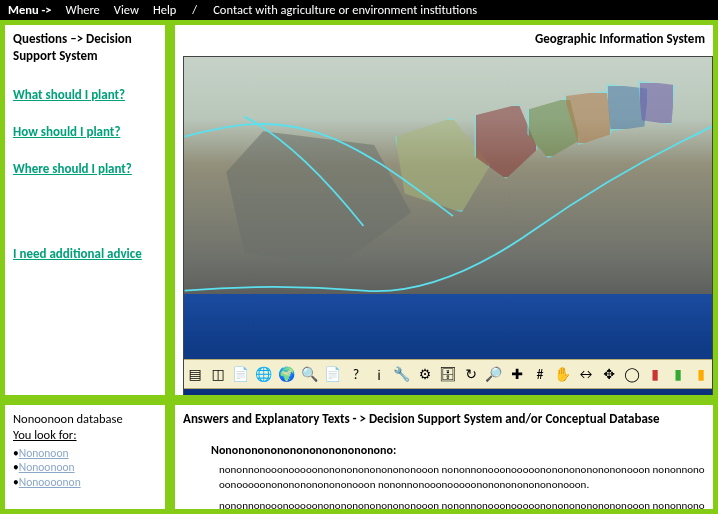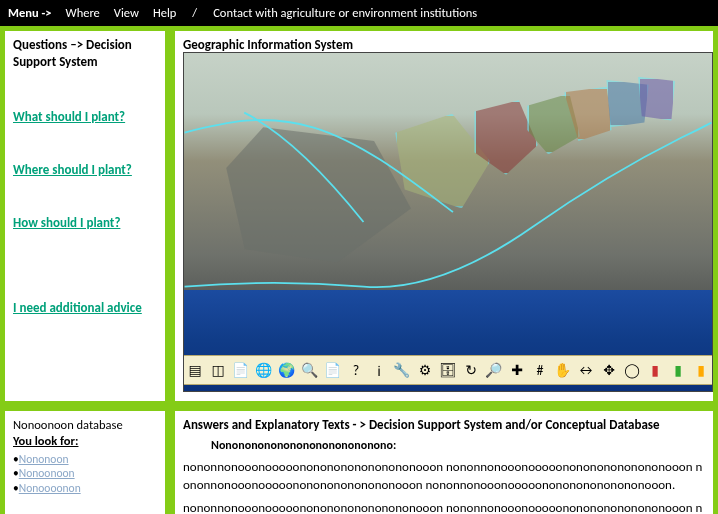--- a/index.html
+++ b/index.html
@@ -8,21 +8,21 @@
     font-family: Calibri, Arial, sans-serif;
     font-size: 13px;
     background: #fff;
     width: 718px;
     height: 514px;
     overflow: hidden;
   }
   .menubar {
     background: #000;
     color: #fff;
-    height: 26px;
+    height: 20px;
     line-height: 20px;
     padding: 0 8px;
     font-size: 12.5px;
     display: flex;
     align-items: center;
     gap: 14px;
   }
   .menubar .label { font-weight: bold; }
   .menubar .sep { margin: 0 2px; }
   .grid {
@@ -37,25 +37,25 @@
     padding: 6px 8px;
     position: relative;
     overflow: hidden;
   }
   .sidebar-title { font-weight: bold; line-height: 1.3; }
   .q-link {
     display: block;
     color: #00a17a;
     font-weight: bold;
     text-decoration: underline;
-    margin-top: 38px;
+    margin-top: 22px;
     font-size: 13px;
   }
   .q-link.last { margin-top: 70px; line-height: 1.3; }
-  .gis-title { font-weight: bold; margin-bottom: 0; }
+  .gis-title { font-weight: bold; margin-bottom: 10px; text-align: right; }
   .map-wrap {
     position: relative;
     width: 530px;
     height: 340px;
     border: 1px solid #444;
     overflow: hidden;
     background: linear-gradient(#c6d2c7 0%, #b9c7bb 18%, #928f7a 32%, #6e716b 60%, #5c5f5b 70%, #1b4ba0 70.1%, #103c88 85%, #0a307a 100%);
   }
   
   .poly { position:absolute; opacity:0.55; border:2px solid #6be8f2; }
@@ -72,24 +72,24 @@
     position:absolute; left:50%; transform:translateX(-50%);
     bottom:6px; height:30px; display:flex; align-items:center;
     background:#f4efcf; border:1px solid #b8aa70; border-radius:3px;
     padding:2px 4px; gap:3px;
   }
   .tbtn {
     width:20px; height:22px; display:flex; align-items:center; justify-content:center;
     font-size:14px; cursor:pointer; border-radius:2px;
   }
   .answers-title { font-weight: bold; font-size: 13px; }
-  .subhead { font-weight:bold; font-size:12px; margin-top:6px;padding-left:28px; }
-  .bodytext { font-size:13px; line-height:1.35; margin-top:6px; word-break:break-all; }
+  .subhead { font-weight:bold; font-size:12px; margin-top:17px;padding-left:28px; }
+  .bodytext { font-size:11px; line-height:1.35; margin-top:6px; word-break:break-all;margin-left:36px; }
   .db-title { font-size:12.5px; line-height:1.3; }
-  .db-title .underline { text-decoration: underline; font-weight:bold;text-align:right; }
+  .db-title .underline { text-decoration: underline; font-weight:normal;text-align:right; }
   .db-list { margin:2px 0 0 0; padding:0; list-style:none; }
   .db-list li { font-size:11.5px; line-height:1.3; }
   .db-list a { color:#8ba7c7; text-decoration:underline; }
 </style>
 </head>
 <body>
 
 <div class="menubar">
   <span class="label">Menu -&gt;</span>
   <span>Where</span>
@@ -97,22 +97,22 @@
   <span>Help</span>
   <span class="sep">/</span>
   <span>Contact with agriculture or environment institutions</span>
 </div>
 
 <div class="grid">
 
   <div class="cell">
     <div class="sidebar-title">Questions –&gt; Decision Support System</div>
     <a href="#" class="q-link">What should I plant?</a>
+    <a href="#" class="q-link">How should I plant?</a>
     <a href="#" class="q-link">Where should I plant?</a>
-    <a href="#" class="q-link">How should I plant?</a>
     <a href="#" class="q-link last">I need additional advice</a>
   </div>
 
   <div class="cell">
     <div class="gis-title">Geographic Information System</div>
     <div class="map-wrap">
       <div class="poly p1"></div>
       <div class="poly p2"></div>
       <div class="poly p3"></div>
       <div class="poly p4"></div>

